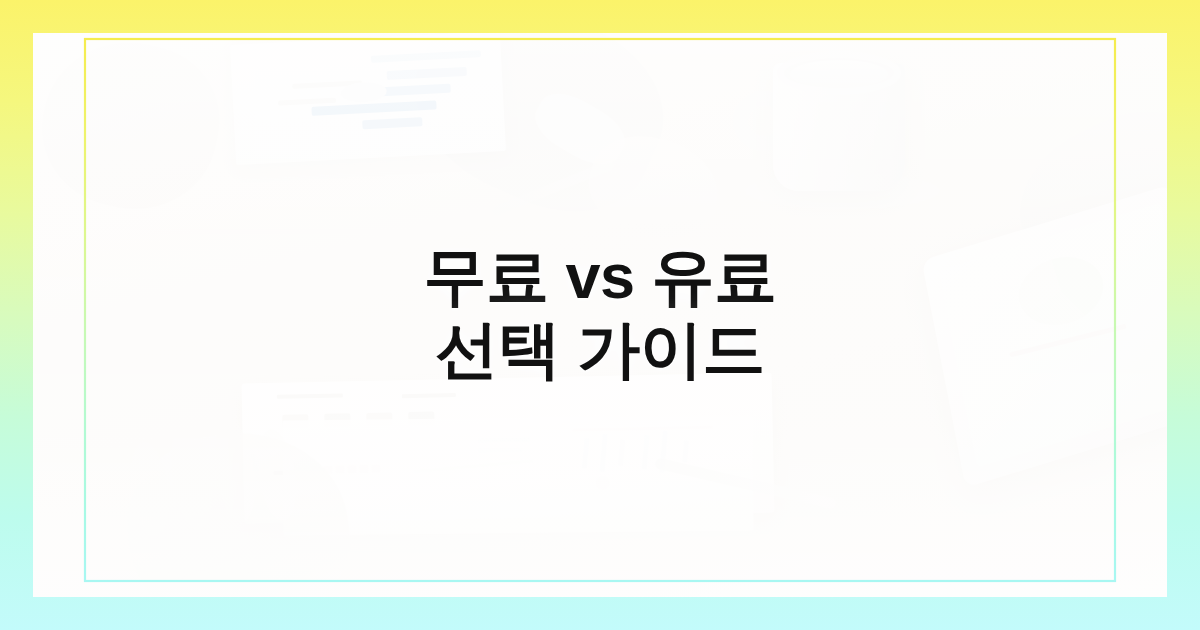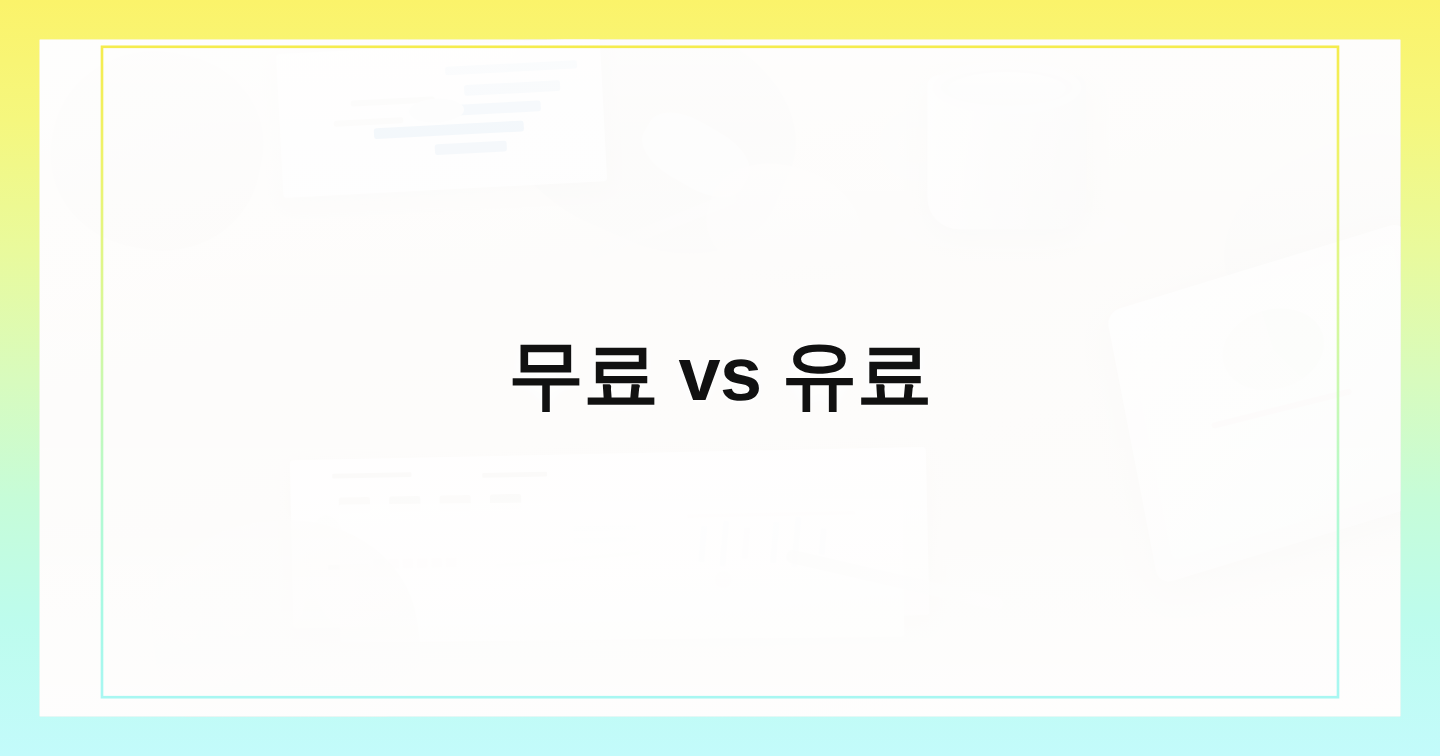--- a/index.html
+++ b/index.html
@@ -338,15 +338,16 @@
         <stop offset="72%" stop-color="#b2fad3"></stop>
         <stop offset="88%" stop-color="#a7f9e6"></stop>
         <stop offset="100%" stop-color="#a8f7f2"></stop>
       </linearGradient>
     </defs>
     <rect x="85" y="39" width="1030" height="542" fill="none" stroke="url(#frameGrad)" stroke-width="2.2"></rect>
   </svg>
 
   <div id="title-block">
     <div class="title-line" id="title-line-1">무료 vs 유료</div>
+    <div class="title-line" id="title-line-3">선택 가이드</div>
   </div>
 
 </div>
 
 </body></html>

